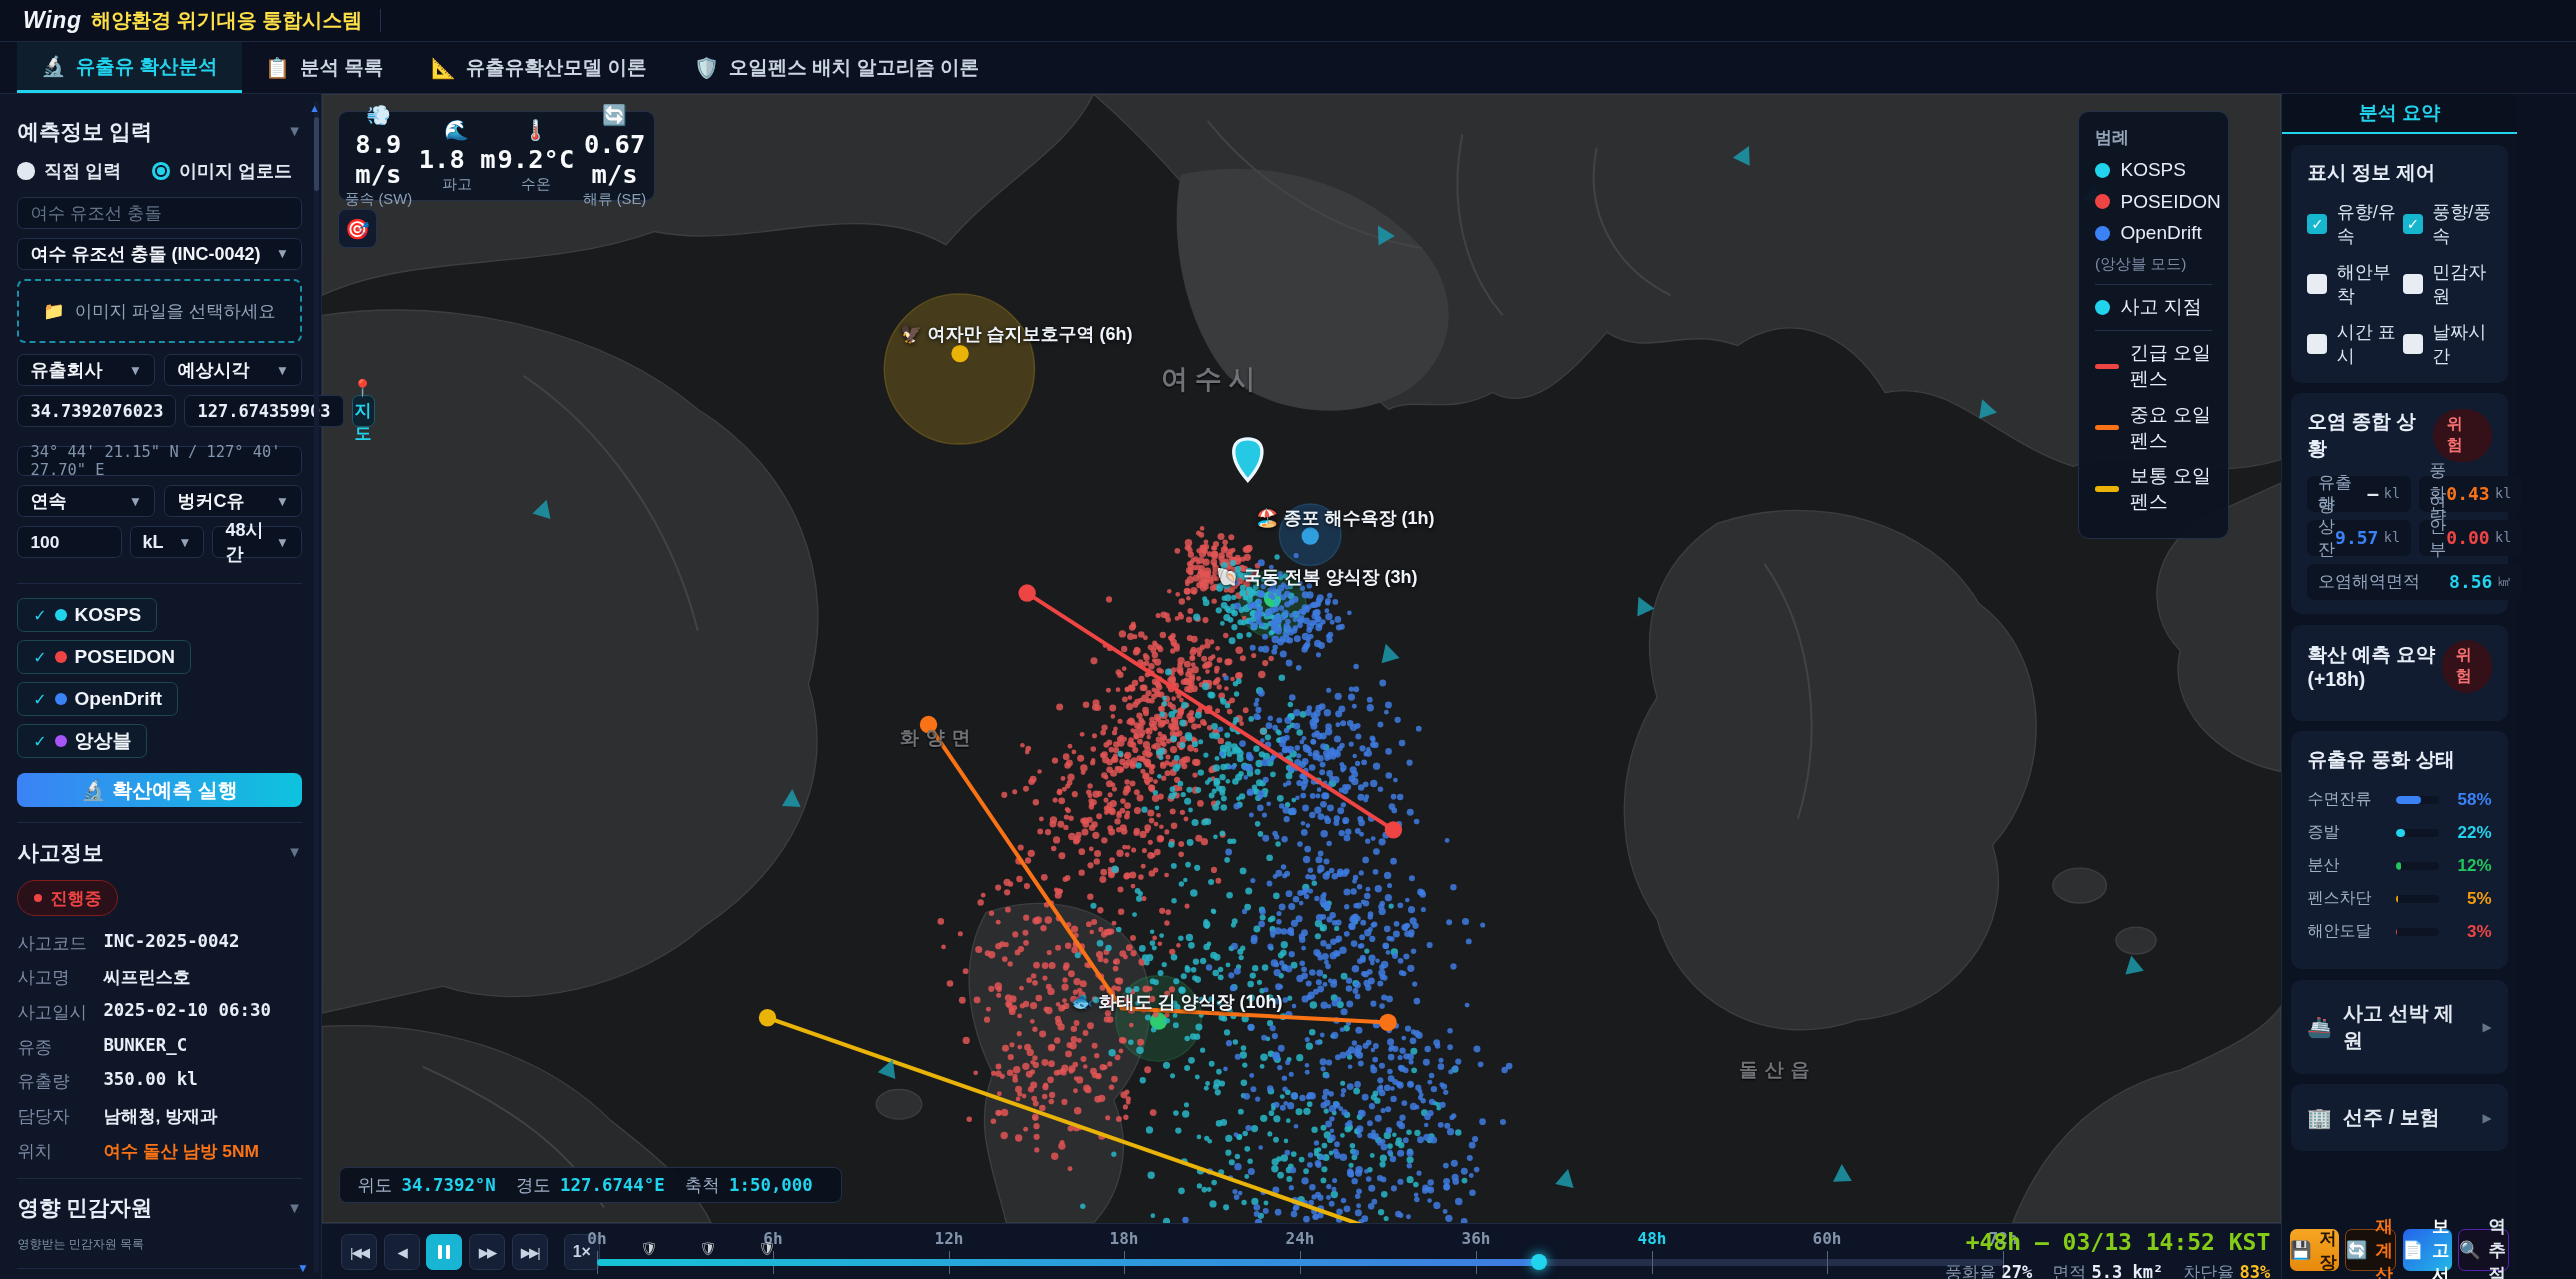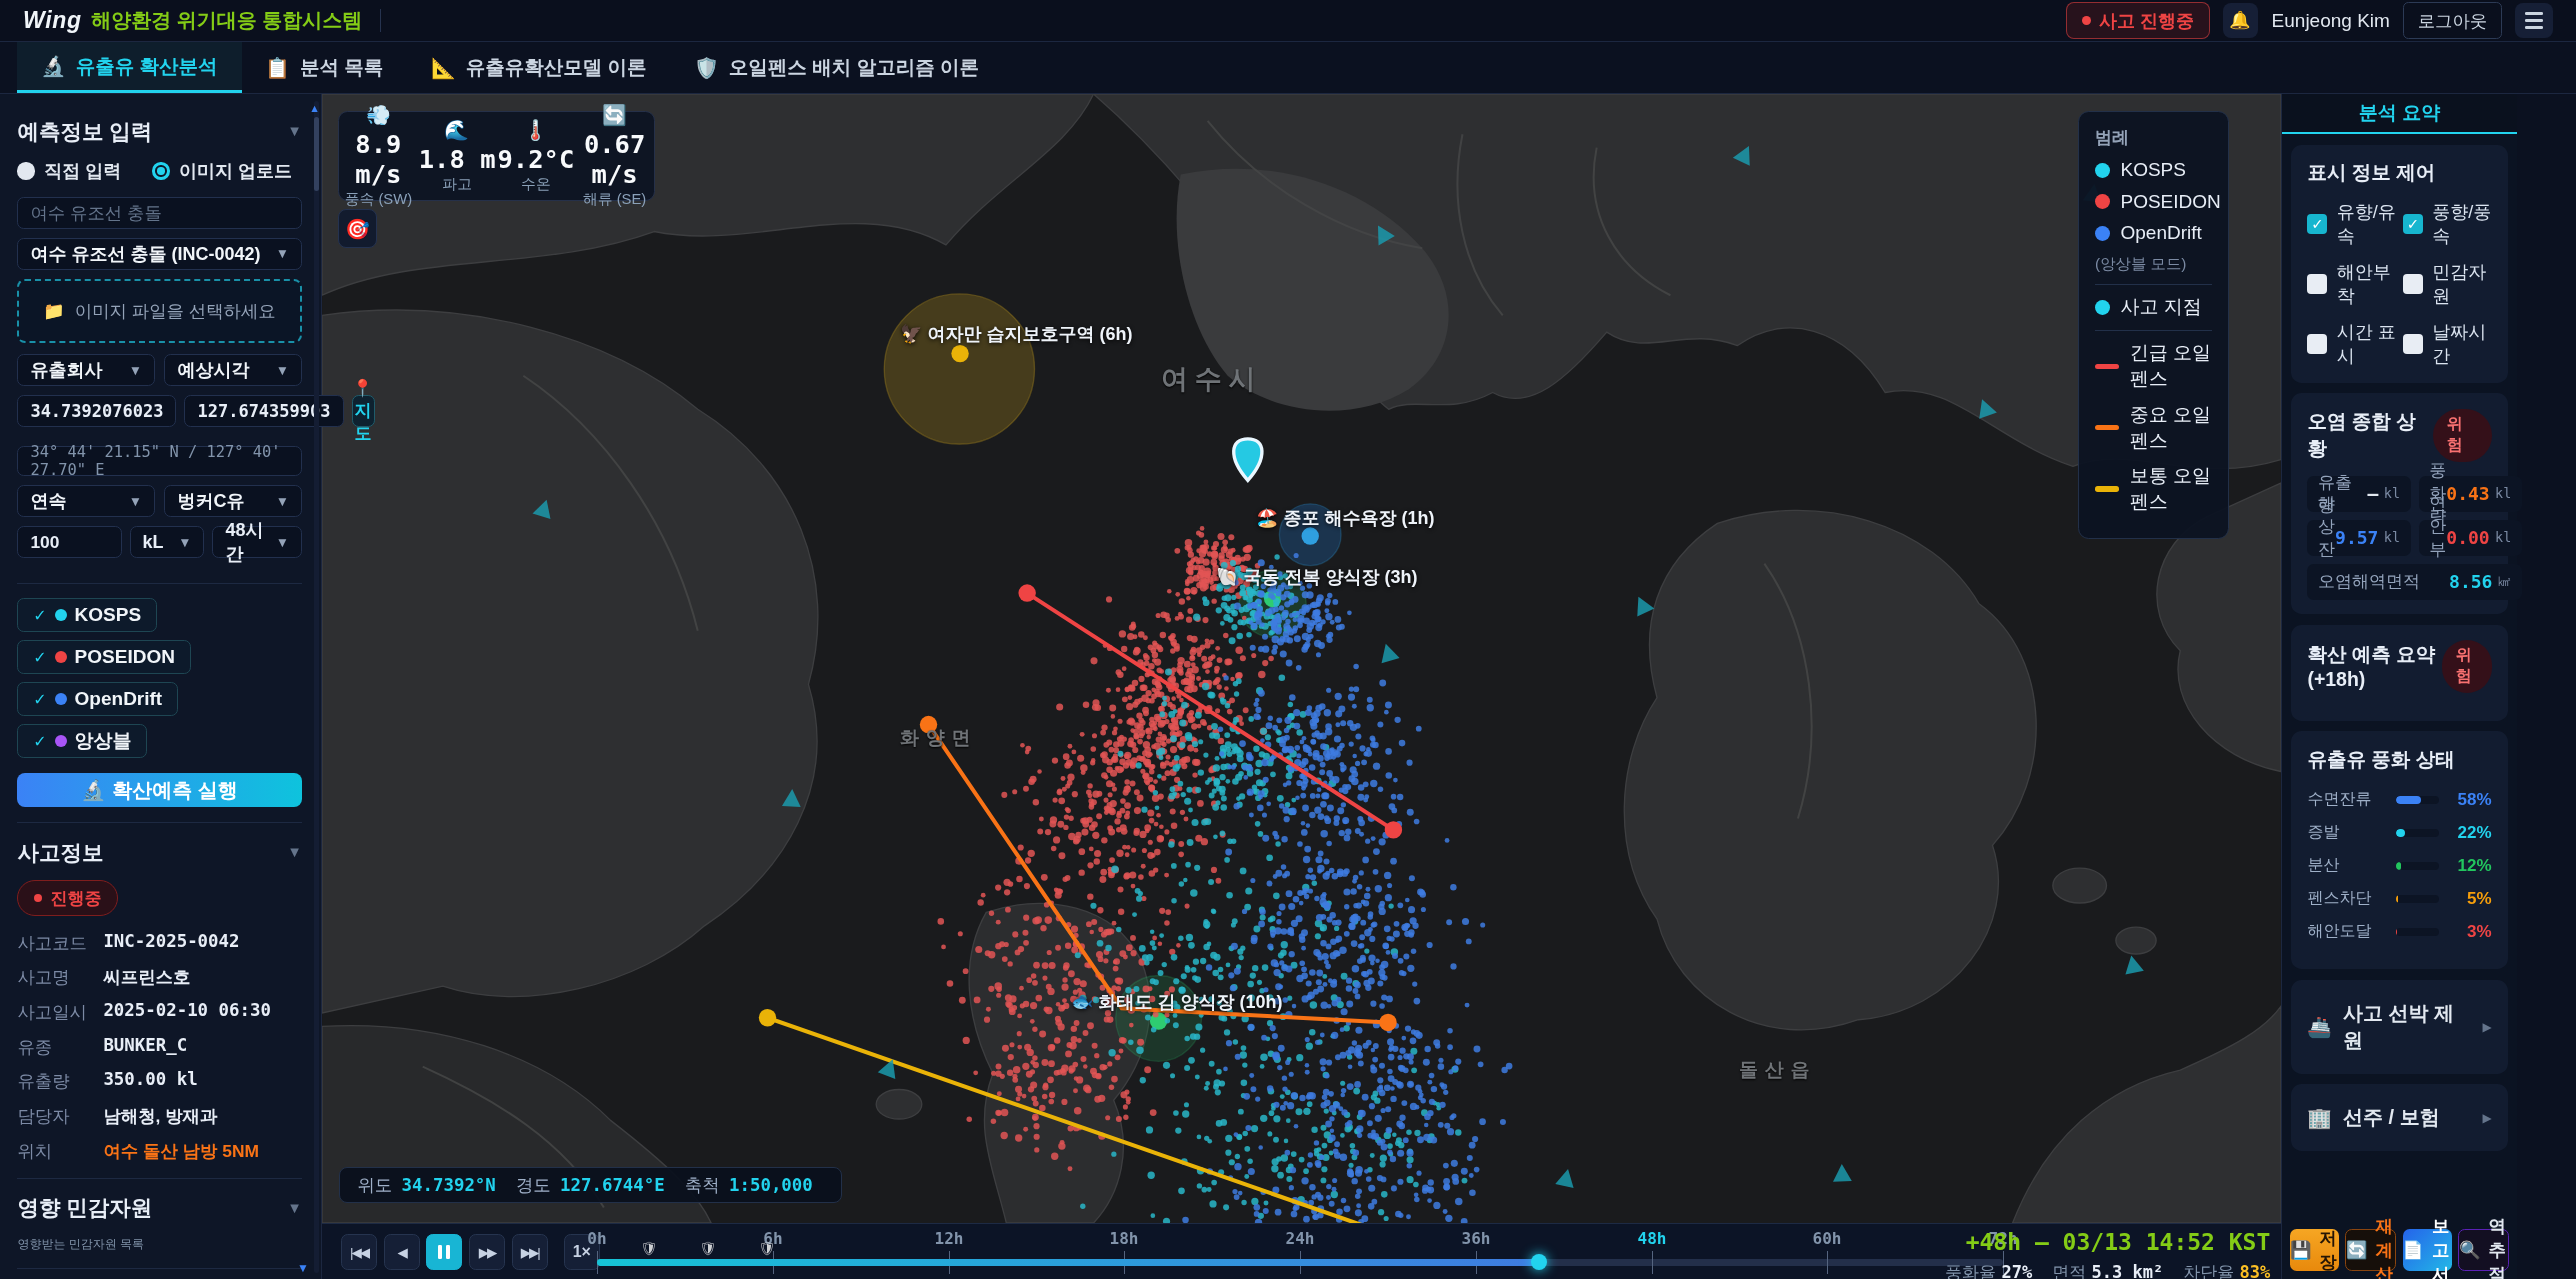--- a/index.html
+++ b/index.html
@@ -4,21 +4,21 @@
 <style>
   * { margin:0; padding:0; box-sizing:border-box; }
   html,body { width:2576px; height:1279px; overflow:hidden; background:#0b1120;
     font-family:"Liberation Sans","DejaVu Sans",sans-serif; color:#e2e8f0; }
   .mono { font-family:"DejaVu Sans Mono","Liberation Mono",monospace; }
 
   
   .navbar { position:absolute; left:0; top:0; width:2576px; height:42px; background:#0a0f1d;
     border-bottom:0.7px solid #1c2740; display:flex; align-items:center; padding:0 23px; z-index:50;}
   .logo { font-size:23px; font-weight:bold; font-style:italic; color:#f1f5f9; letter-spacing:0.7px;}
-  .app-title { font-size:20px; font-weight:bold; color:#84cc16; margin-left:9.4px; }
+  .app-title { font-size:20px; font-weight:bold; color:#fde047; margin-left:9.4px; }
   .nav-divider { width:1.3px; height:23px; background:#26334f; margin:0 17.4px; }
   .nav-items { display:flex; align-items:center; gap:4px; }
   .nav-item { font-size:19.5px; font-weight:bold; color:#cbd5e1; padding:6.7px 14.8px; border-radius:6.7px; cursor:pointer; white-space:nowrap;}
   .nav-item.active { color:#22d3ee; background:rgba(34,211,238,.12); box-shadow:0 0 16px rgba(34,211,238,.25);}
   .nav-item.special { color:#818cf8; border-left:1.3px solid #26334f; border-radius:0; margin-left:9.4px; padding-left:20px;}
   .nav-right { margin-left:auto; display:flex; align-items:center; gap:13.4px; }
   .status-badge { display:flex; align-items:center; gap:8px; background:rgba(127,29,29,.25);
     border:1.3px solid rgba(239,68,68,.55); border-radius:8px; padding:5.4px 14.8px; font-size:18px; font-weight:bold; color:#ef4444;}
   .status-badge .dot { width:9.4px; height:9.4px; border-radius:50%; background:#ef4444; }
   .bell-box { width:35px; height:35px; border-radius:8px; background:#161f36; display:flex; align-items:center; justify-content:center; font-size:17.4px;}
@@ -177,36 +177,20 @@
   .abtn.blue { background:linear-gradient(135deg,#2563eb,#22b8e6); color:#fff;}
   .abtn.outline-purple { background:#130f22; border:1.3px solid #5b21b6; color:#e2e8f0;}
 </style>
 </head>
 <body>
 
 <div class="navbar">
   <span class="logo">Wing</span>
   <span class="app-title">해양환경 위기대응 통합시스템</span>
   <div class="nav-divider"></div>
-  <div class="nav-right">
-    <div class="status-badge">
-      <span class="dot"></span>
-      <span>사고 진행중</span>
-    </div>
-    <div class="bell-box">
-      <span>🔔</span>
-    </div>
-    <span class="user-name">Eunjeong Kim</span>
-    <button class="logout-btn">로그아웃</button>
-    <div class="burger">
-      <span></span>
-        <span></span>
-        <span></span>
-    </div>
-  </div>
 </div>
 
 <div class="tabbar">
     <div class="tab active">
       <span class="ticon">🔬</span>
       <span>유출유 확산분석</span>
     </div>
     <div class="tab">
       <span class="ticon">📋</span>
       <span>분석 목록</span>

